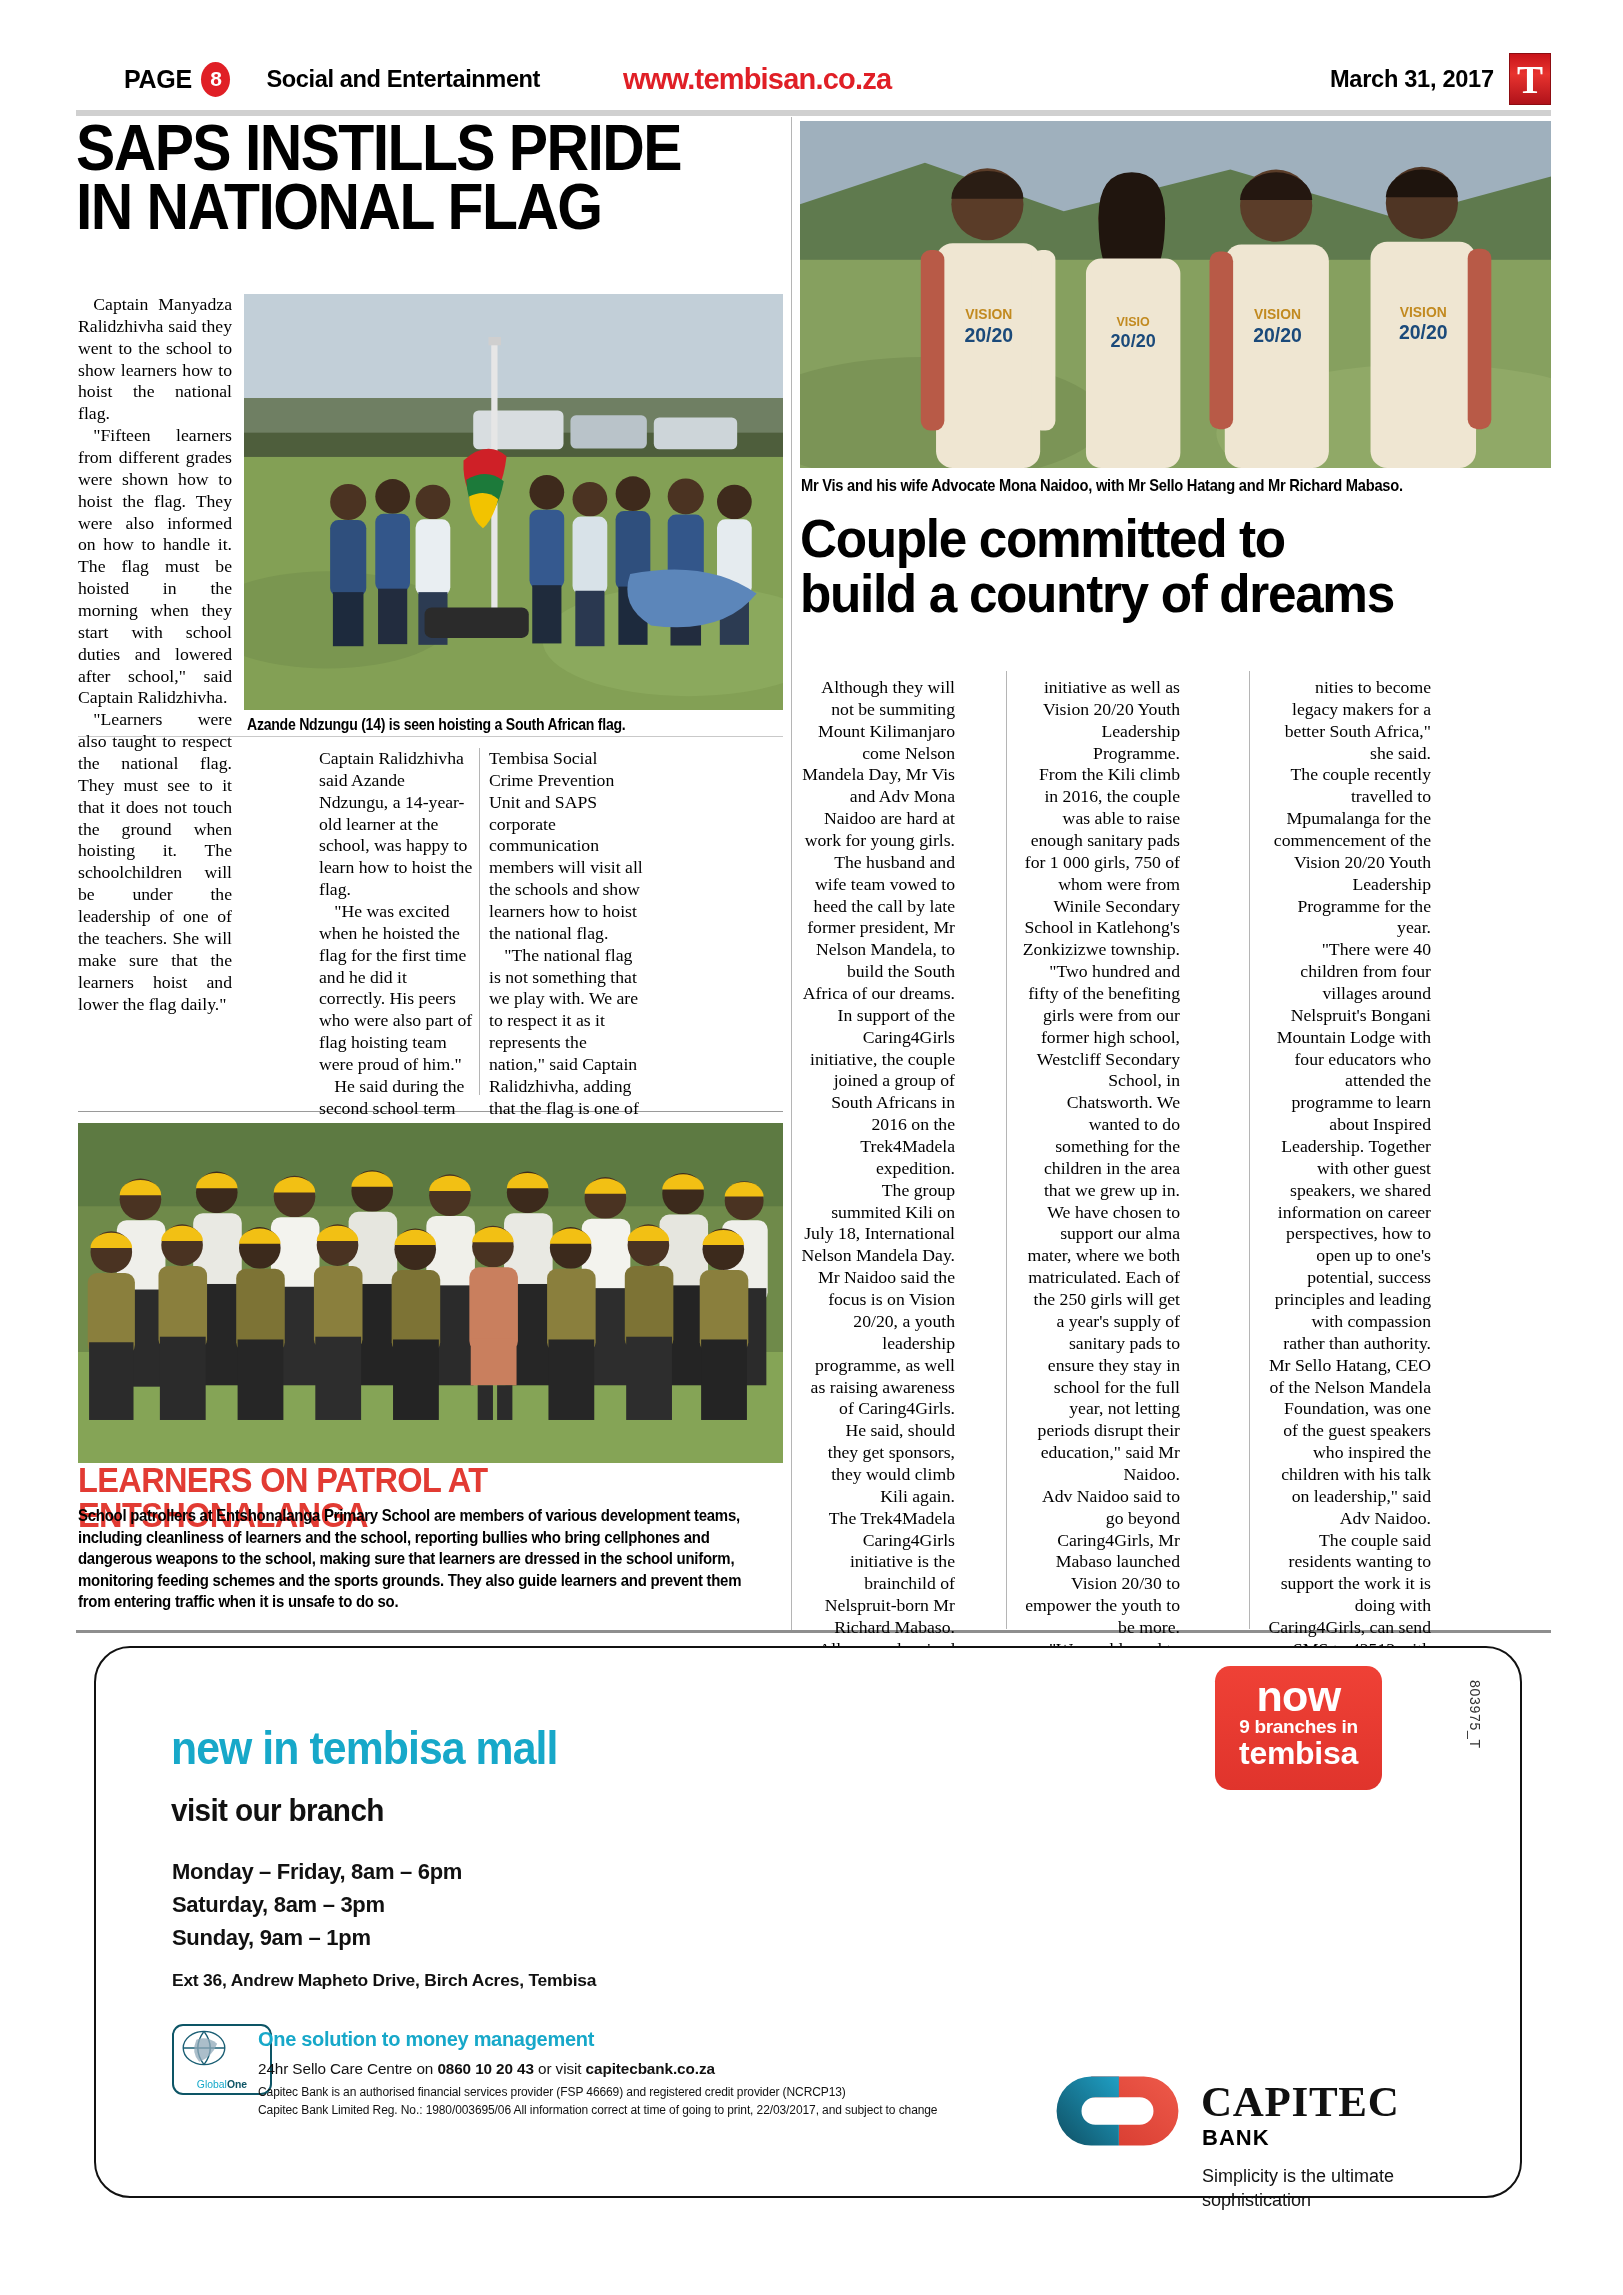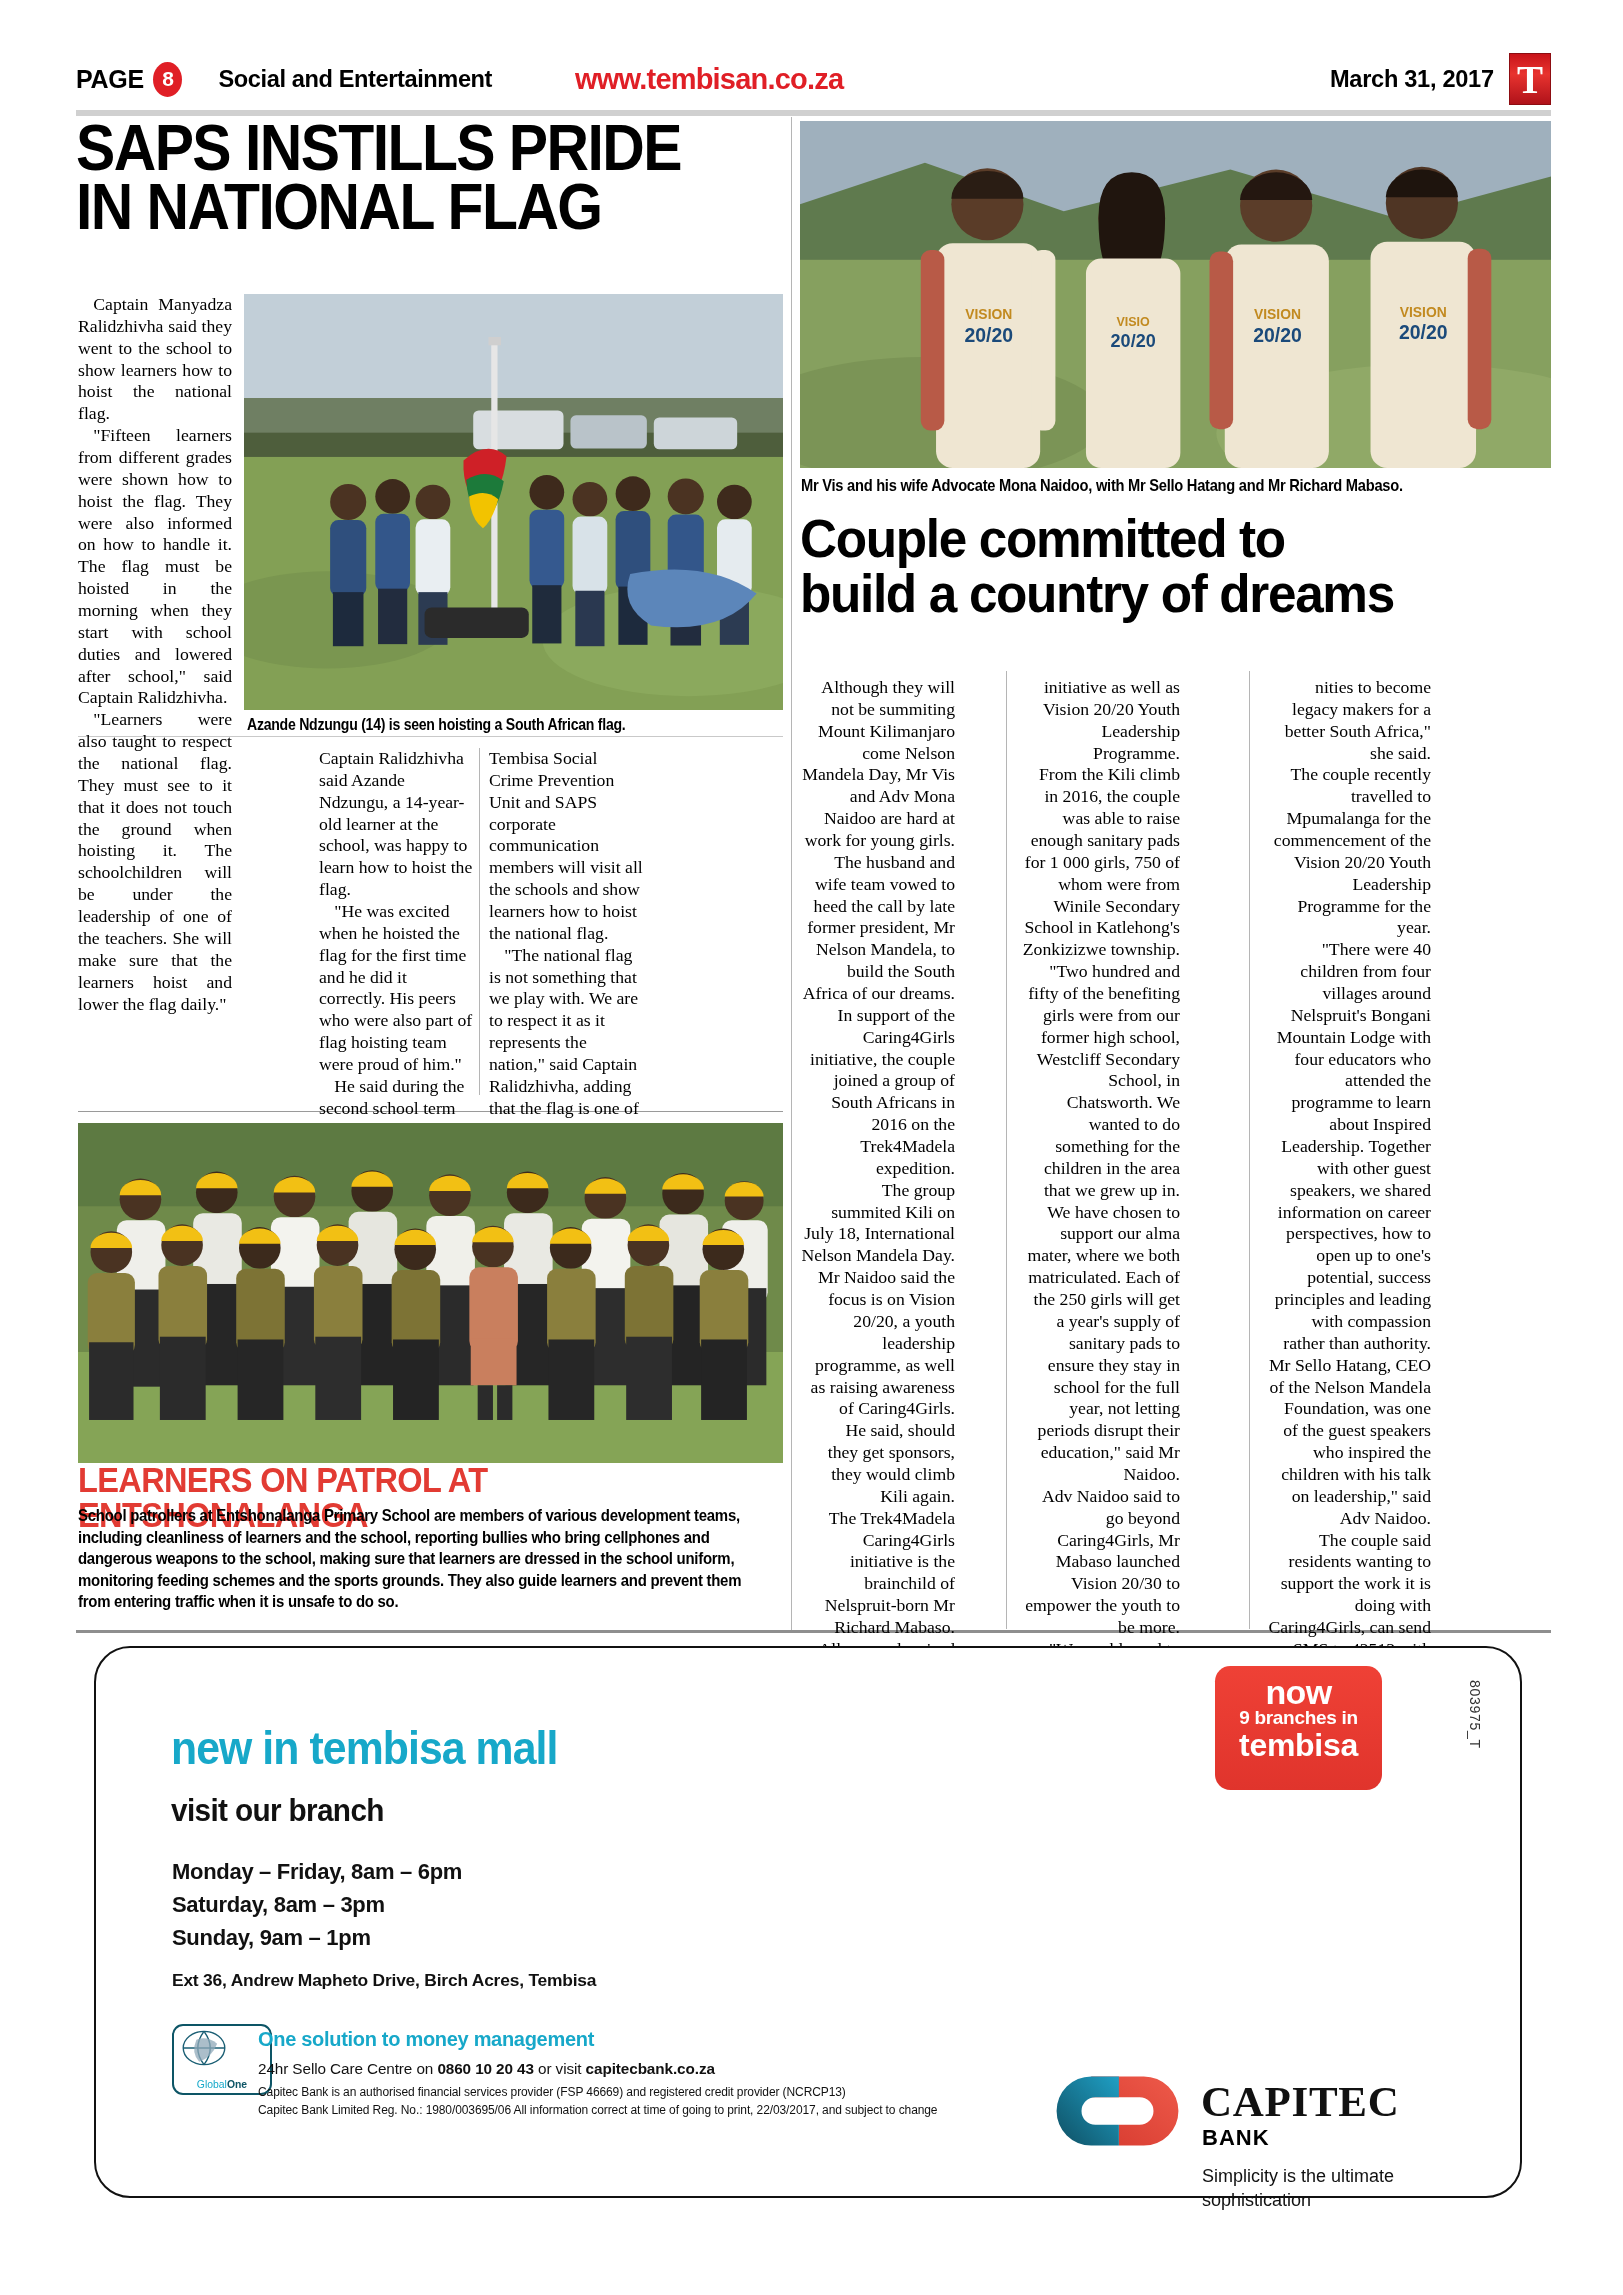--- a/index.html
+++ b/index.html
@@ -7,21 +7,21 @@
     width:1624px;height:2295px;
     background:#ffffff;
     font-family:"Liberation Serif", serif;
     position:relative;
     overflow:hidden;
   }
   .page{position:absolute;inset:0;background:#fff;}
 
   
   .masthead{position:absolute;left:76px;top:54px;width:1475px;height:50px;}
-  .mh-row{display:flex;align-items:center;height:50px;}
+  .mh-row{display:flex;align-items:center;height:50px;margin-left:48px;}
   .mh-page-label{
     font-family:"Liberation Sans", sans-serif;font-weight:bold;
     font-size:25px;letter-spacing:-0.3px;color:#000;
   }
   .mh-page-badge{
     width:29px;height:35px;border-radius:50%;
     background:#e01f26;color:#fff;font-family:"Liberation Sans",sans-serif;
     font-weight:bold;font-size:21px;display:flex;align-items:center;
     justify-content:center;margin-left:9.7px;
   }
@@ -158,21 +158,21 @@
   }
   .ad-fine .l1{font-size:15.3px;letter-spacing:-0.1px;margin-bottom:4.9px;}
   .ad-fine .l1 b{font-weight:bold;}
   .ad-fine .l2,.ad-fine .l3{font-size:12px;letter-spacing:-0.1px;line-height:1.5;}
 
   .now-badge{
     position:absolute;left:1215px;top:1666px;width:167px;height:124px;
     background:linear-gradient(#ef4136,#e0342c);border-radius:15.3px;
     color:#fff;text-align:center;font-family:"Liberation Sans", sans-serif;
   }
-  .now-badge .w-now{font-weight:bold;font-size:34px;line-height:.95;padding-top:9.7px;letter-spacing:-0.7px;}
+  .now-badge .w-now{font-weight:bold;font-size:43px;line-height:.95;padding-top:9.7px;letter-spacing:-0.7px;}
   .now-badge .w-br{font-weight:bold;font-size:19px;line-height:1.1;letter-spacing:-0.3px;}
   .now-badge .w-tem{font-weight:bold;font-size:32px;line-height:1.05;letter-spacing:-0.3px;}
 
   .job-code{
     position:absolute;left:1467px;top:1680px;
     font-family:"Liberation Sans", sans-serif;font-size:14px;color:#333;
     writing-mode:vertical-rl;letter-spacing:0.7px;
   }
   .capitec-mark{position:absolute;left:1055px;top:2075px;width:125px;height:72px;}
   .capitec-word{

